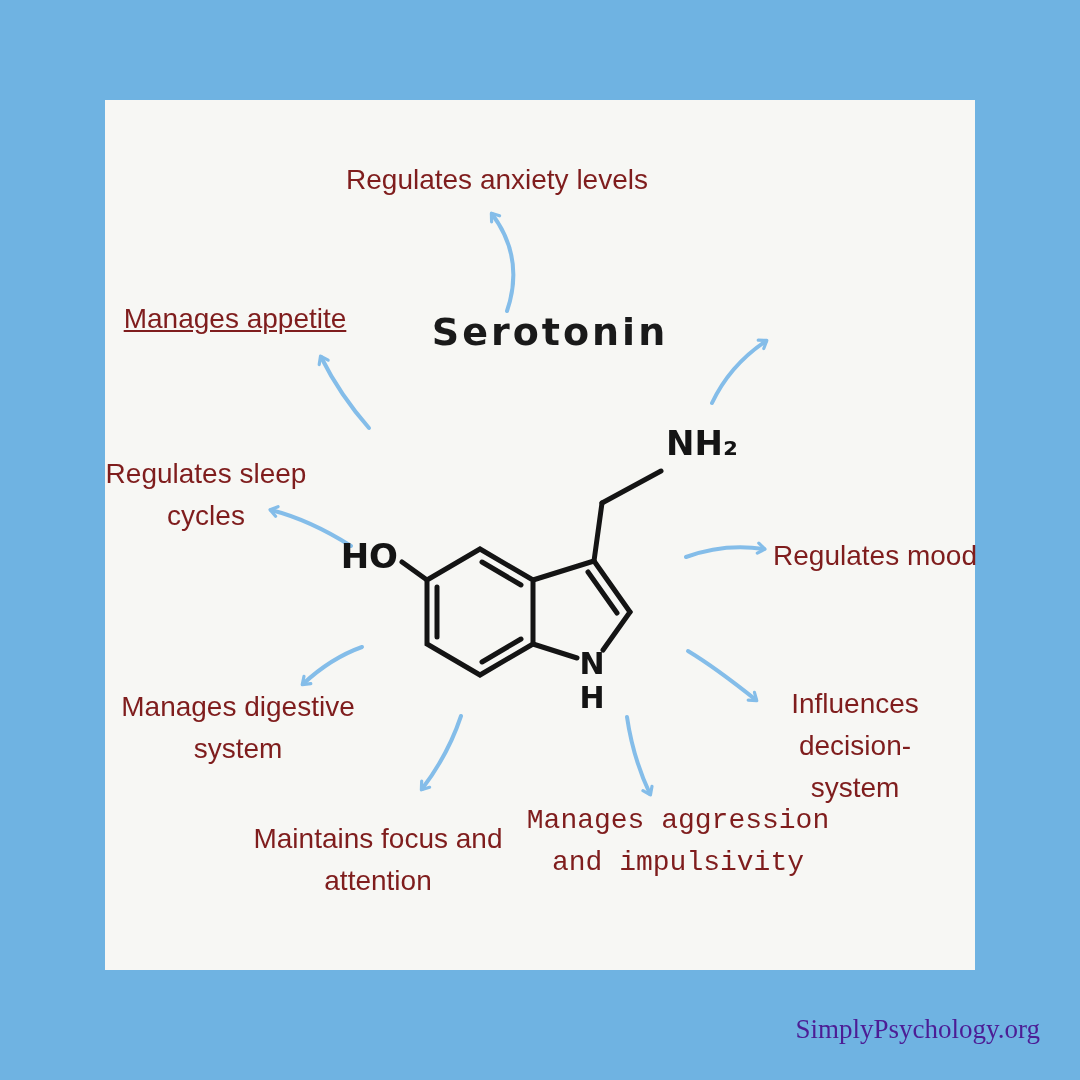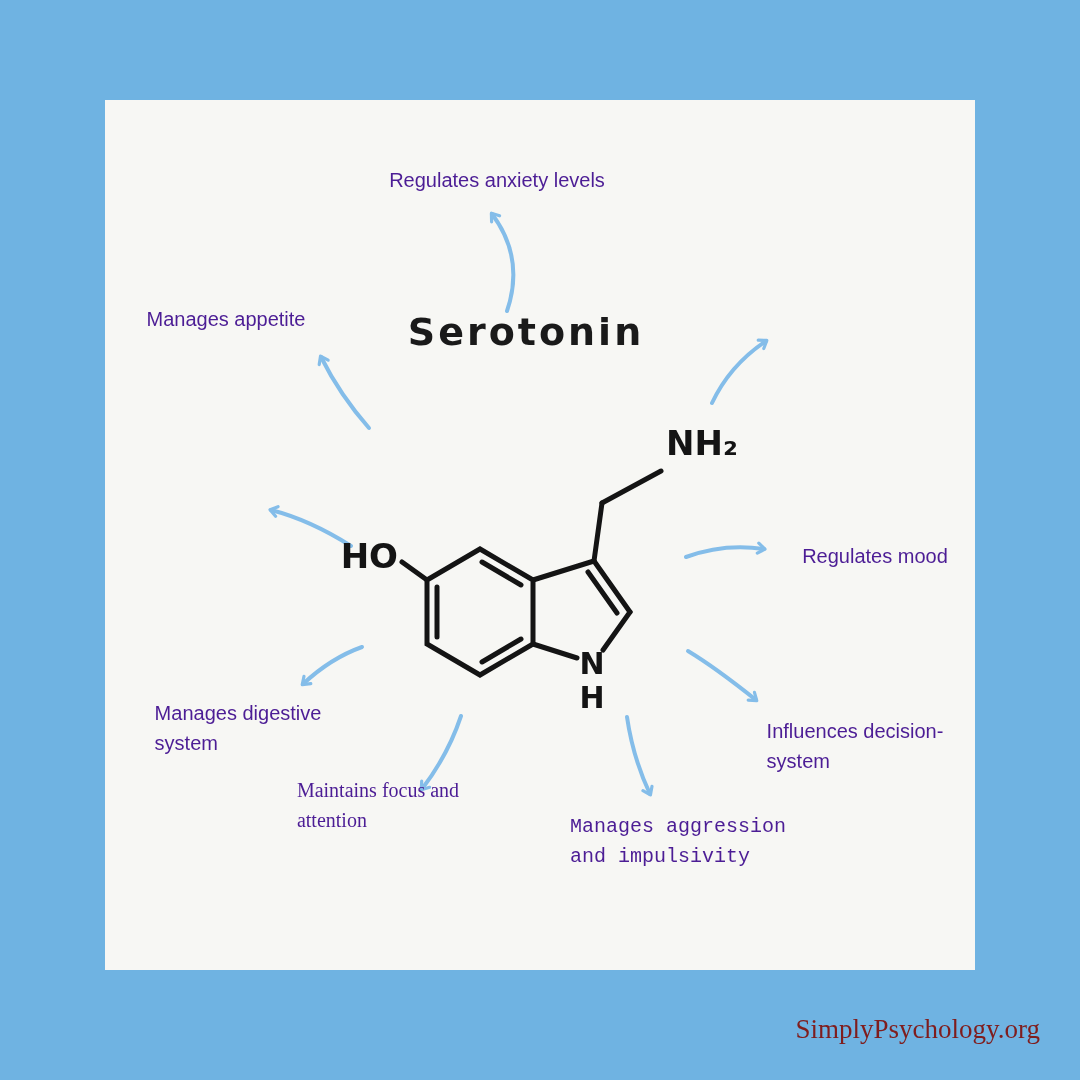--- a/index.html
+++ b/index.html
@@ -17,52 +17,53 @@
     width: 870px; height: 870px;
     background: #f7f7f4;
   }
   .overlay-svg {
     position: absolute; left: 0; top: 0;
     width: 1080px; height: 1080px;
     pointer-events: none;
   }
   .title {
     position: absolute;
-    left: 526px; top: 310px;
+    left: 550px; top: 310px;
     transform: translateX(-50%);
     font-family: "DejaVu Sans", sans-serif;
     font-size: 38px;
     font-weight: 700;
     letter-spacing: 3px;
     color: #1a1a1a;
     white-space: nowrap;
   }
   .node-label {
     position: absolute;
     transform: translate(-50%, -50%);
-    font-size: 20px;
+    text-align: center;
+    font-size: 28px;
     line-height: 1.5;
-    color: #4c1d95;
+    color: #7f1d1d;
     white-space: pre-line;
   }
   .l-anxiety    { left: 497px; top: 180px; }
   .l-memory     { left: 840px; top: 289px; }
-  .l-appetite   { left: 226px; top: 319px; }
+  .l-appetite   { left: 235px; top: 319px; text-decoration: underline; }
   .l-sleep      { left: 206px; top: 495px; }
   .l-mood       { left: 875px; top: 556px; }
   .l-digestive  { left: 238px; top: 728px; }
   .l-decision   { left: 855px; top: 746px; }
-  .l-focus      { left: 378px; top: 805px; font-family: Liberation Serif, serif; }
+  .l-focus      { left: 378px; top: 860px; }
   .l-aggression { left: 678px; top: 842px; font-family: Liberation Mono, monospace; }
   .watermark {
     position: absolute;
     right: 40px; top: 1014px;
     font-family: "Liberation Serif", serif;
     font-size: 27px;
-    color: #7f1d1d;
+    color: #4c1d95;
   }
 </style>
 </head>
 <body>
 
 <div class="canvas">
 
   <div class="card"></div>
 
   <svg class="overlay-svg" viewBox="0 0 1080 1080">
@@ -108,20 +109,22 @@
       <text x="666" y="455" text-anchor="start" font-size="34">NH₂</text>
       <text x="592" y="674" text-anchor="middle" font-size="30">N</text>
       <text x="592" y="708" text-anchor="middle" font-size="30">H</text>
     </g>
   </svg>
 
   <div class="title">Serotonin</div>
 
   <div class="node-label l-anxiety">Regulates anxiety levels</div>
   <div class="node-label l-appetite">Manages appetite</div>
+  <div class="node-label l-sleep">Regulates sleep
+cycles</div>
   <div class="node-label l-mood">Regulates mood</div>
   <div class="node-label l-digestive">Manages digestive
 system</div>
   <div class="node-label l-decision">Influences decision-
 system</div>
   <div class="node-label l-focus">Maintains focus and
 attention</div>
   <div class="node-label l-aggression">Manages aggression
 and impulsivity</div>
 

